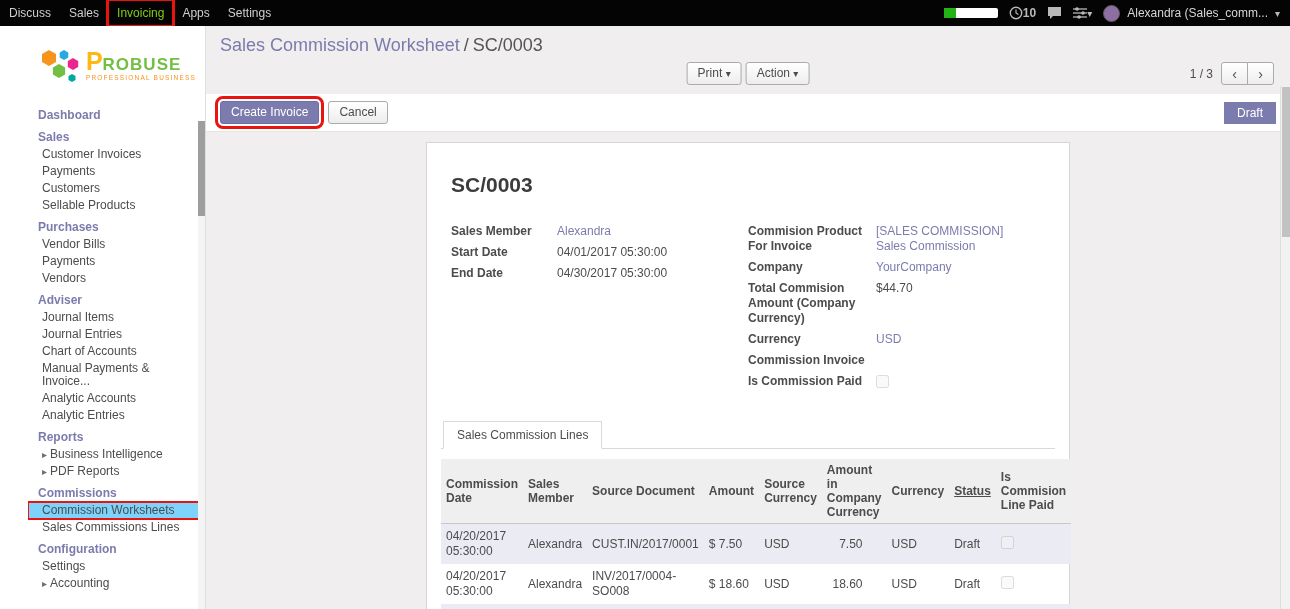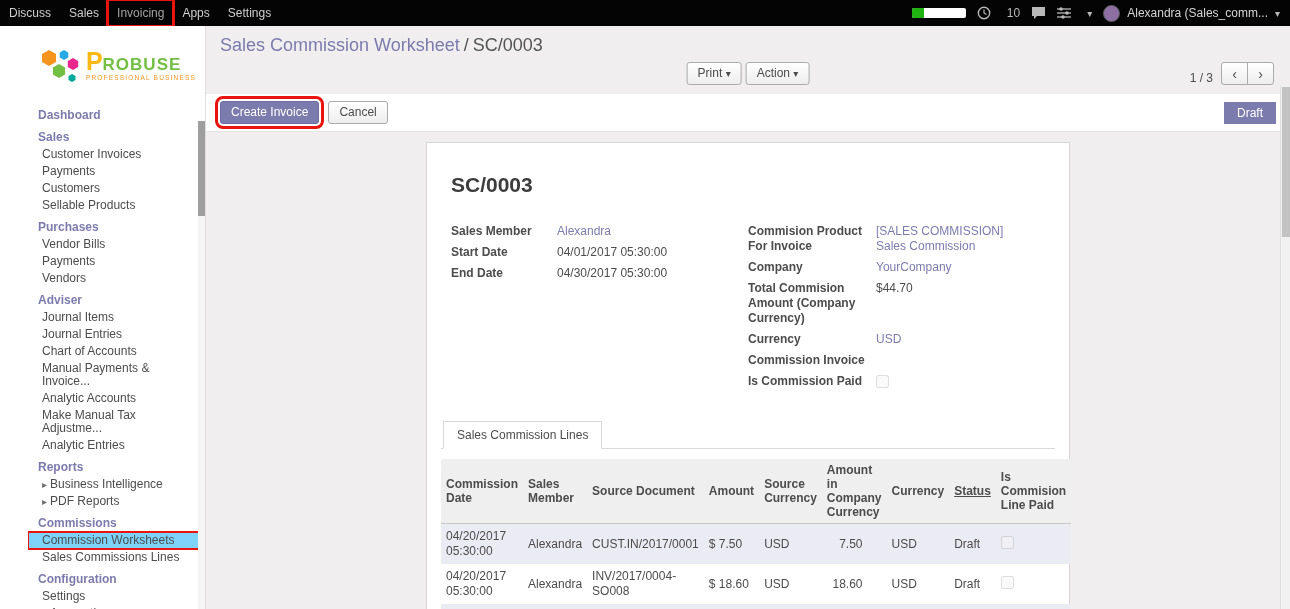--- a/index.html
+++ b/index.html
@@ -2,26 +2,26 @@
 <html><head>
 <meta charset="utf-8">
 <style>
   html,body{margin:0;padding:0;width:1290px;height:609px;overflow:hidden;
     font-family:"Liberation Sans","DejaVu Sans",sans-serif;font-size:12px;color:#4c4c4c;background:#fff;}
   *{box-sizing:border-box;}
 
   
   .topbar{height:26px;background:#040404;color:#cfcfcf;display:flex;align-items:stretch;font-size:12px;}
   .tmenu{display:flex;align-items:center;padding:0 9px;cursor:pointer;white-space:nowrap;}
-  .tmenu.active{color:#a3a3a3;}
+  .tmenu.active{color:#84cc16;}
   .annotate-menu{outline:3px solid #e8140d;outline-offset:-1px;}
   .topbar-right{margin-left:auto;display:flex;align-items:center;gap:11px;padding-right:10px;}
   .progress{width:54px;height:10px;background:#fff;border-radius:2px;overflow:hidden;cursor:pointer;}
   .progress-fill{height:100%;width:22%;background:#21b314;}
-  .ticon{display:flex;align-items:center;gap:16px;cursor:pointer;color:#b9b9b9;}
+  .ticon{display:flex;align-items:center;gap:0;cursor:pointer;color:#b9b9b9;font-weight:bold;}
   .caret-down{font-size:10px;color:#b9b9b9;}
   .avatar{width:17px;height:17px;border-radius:50%;background:#8d6fa3;border:1px solid #5c5c5c;}
   .user{display:flex;align-items:center;gap:7px;cursor:pointer;color:#d6d6d6;white-space:nowrap;}
 
   
   .layout{display:flex;height:583px;padding-left:28px;}
   .sidebar{width:178px;min-width:178px;background:#fff;position:relative;overflow:hidden;border-right:1px solid #dedede;}
   .main{flex:1;background:#f0eeee;position:relative;display:flex;flex-direction:column;overflow:hidden;}
 
   
@@ -44,21 +44,21 @@
   
   .control-panel{padding:9px 14px 6px;}
   .breadcrumb{font-size:18px;margin-bottom:6px;}
   .bc-link{color:#7c7bad;cursor:pointer;}
   .bc-sep{color:#555;margin:0 4px;}
   .bc-current{color:#555;}
   .cp-row2{position:relative;height:26px;}
   .cp-center{position:absolute;left:50%;transform:translateX(-50%);display:flex;gap:4px;}
   .btn{background:linear-gradient(#ffffff,#ededed);border:1px solid #ababab;border-radius:3px;
        padding:3px 10px;font-size:12px;color:#4c4c4c;cursor:pointer;font-family:inherit;line-height:15px;}
-  .cp-right{position:absolute;right:2px;top:0;display:flex;align-items:flex-end;gap:8px;}
+  .cp-right{position:absolute;right:2px;top:0;display:flex;align-items:center;gap:8px;}
   .pager-text{color:#4c4c4c;}
   .pager-btns{display:flex;}
   .pager-btn{width:27px;height:23px;border:1px solid #ababab;background:linear-gradient(#ffffff,#ededed);
      display:flex;align-items:center;justify-content:center;cursor:pointer;font-size:14px;color:#4c4c4c;padding:0;}
   .pager-btn.first{border-radius:3px 0 0 3px;}
   .pager-btn.last{border-radius:0 3px 3px 0;margin-left:-1px;}
 
   
   .statusbar{background:#fff;display:flex;align-items:center;padding:7px 14px 7px 14px;border-bottom:1px solid #e4e4e4;}
   .btn-primary{background:#7c7bad;border:1px solid #6f6da4;color:#fff;}
@@ -198,23 +198,20 @@
         <span>Journal Entries</span>
       </div>
     <div class="side-item">
         <span>Chart of Accounts</span>
       </div>
     <div class="side-item">
         <span>Manual Payments &amp; Invoice...</span>
       </div>
     <div class="side-item">
         <span>Analytic Accounts</span>
-      </div>
-    <div class="side-item">
-        <span>Make Manual Tax Adjustme...</span>
       </div>
     <div class="side-item">
         <span>Analytic Entries</span>
       </div>
 
     <div class="side-heading">Reports</div>
     <div class="side-item">
         <span class="caret">▸</span>
         <span>Business Intelligence</span>
       </div>

